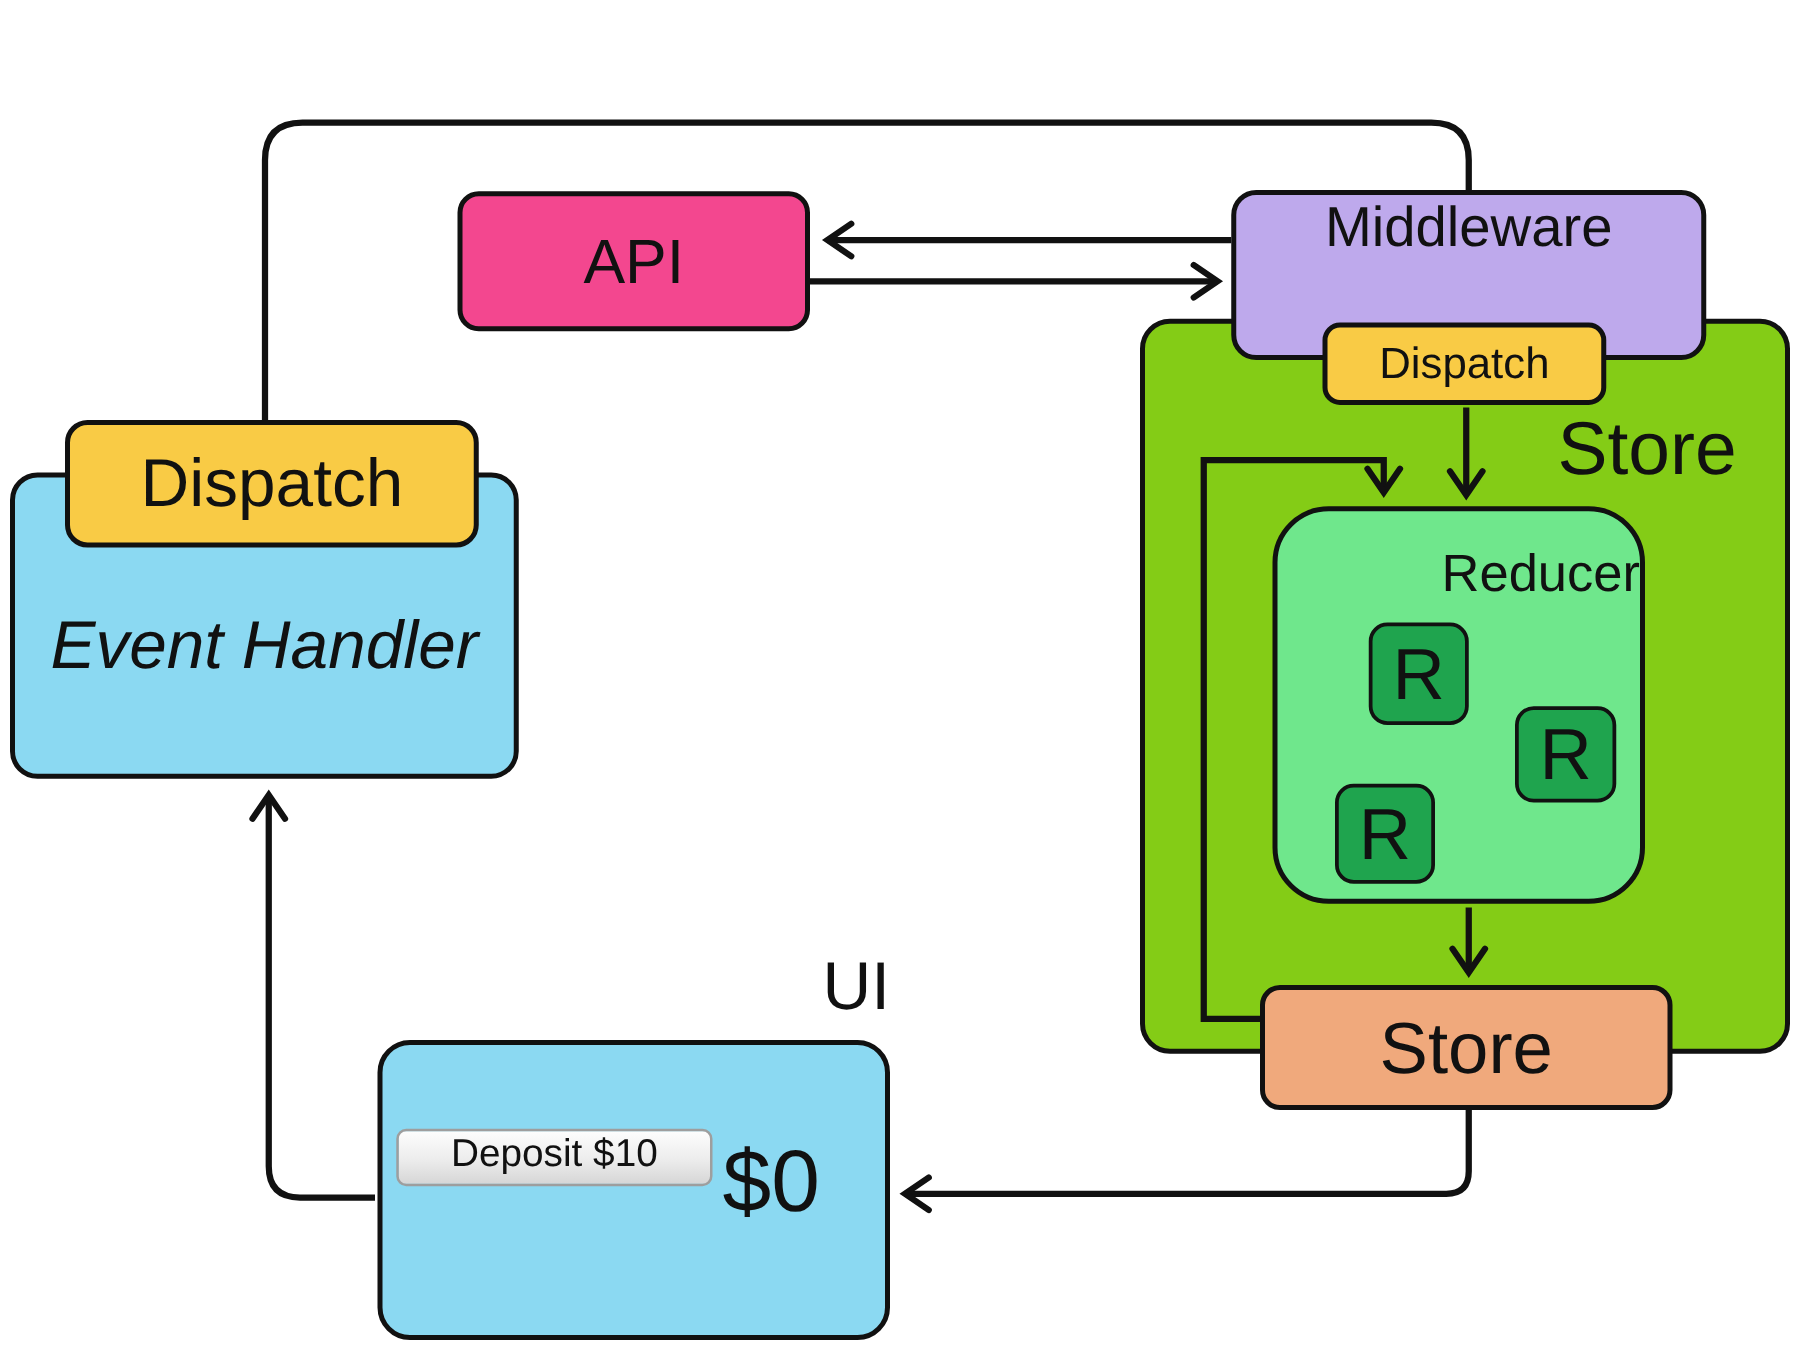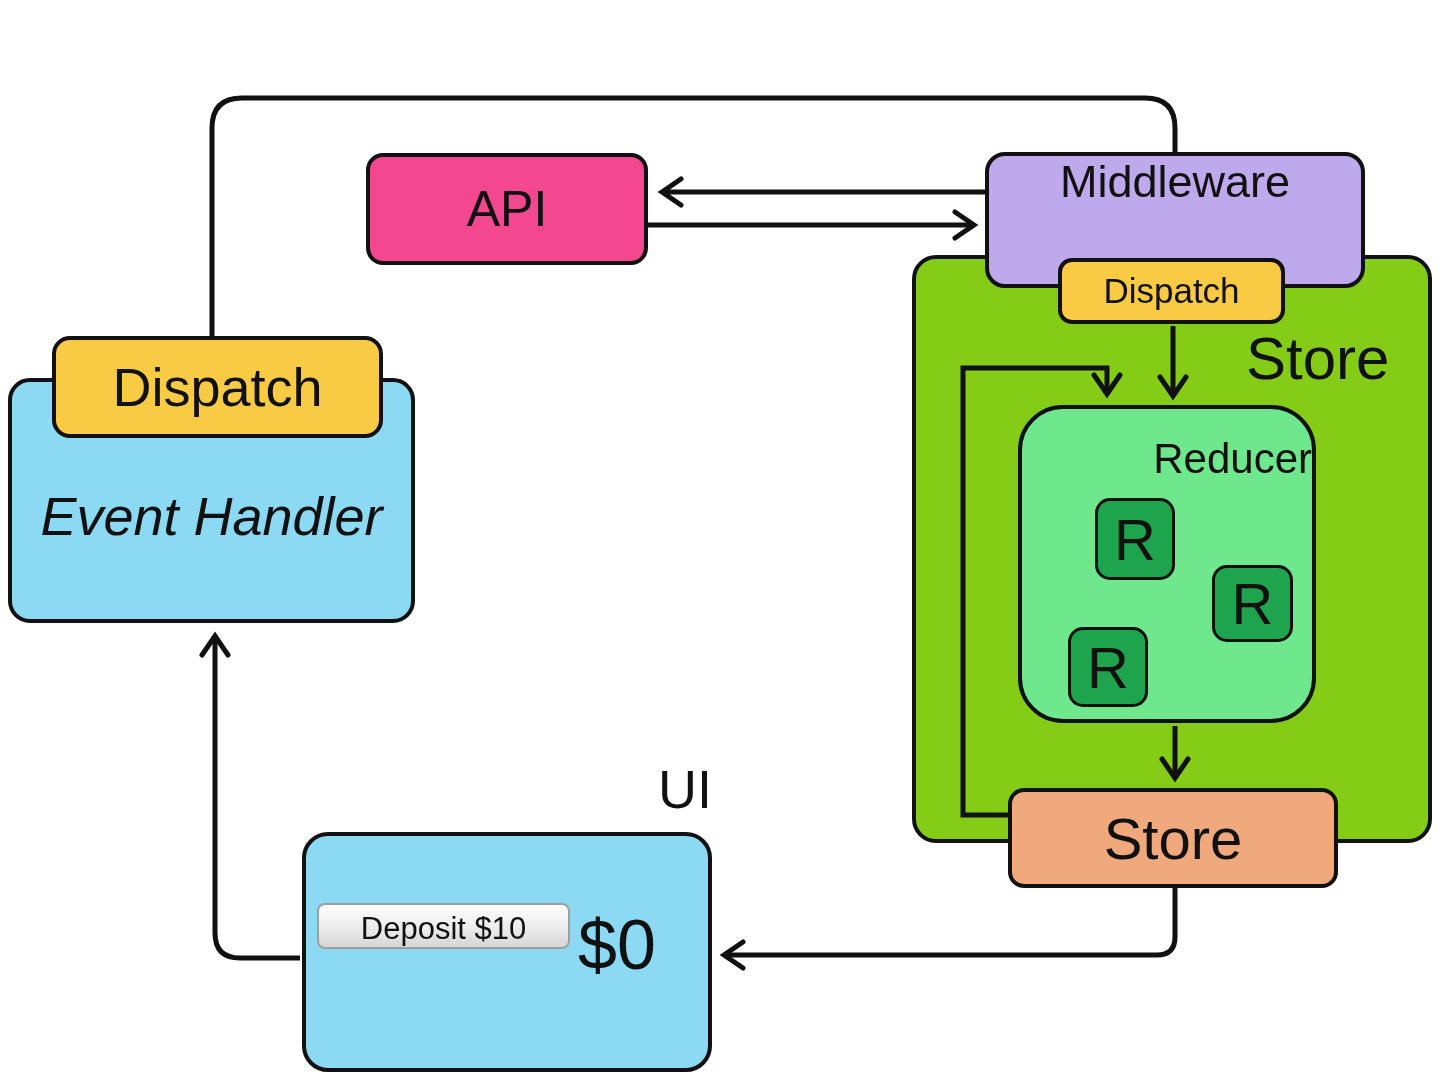--- a/index.html
+++ b/index.html
@@ -78,21 +78,21 @@
   }
   #ui {
     left: 302px; top: 832px; width: 410px; height: 240px;
     background: #8BD9F2; border-radius: 26px;
   }
   .ui-button {
     position: absolute; left: 11px; width: 253px; height: 46px;
     background: linear-gradient(#fdfdfd, #ececec 55%, #d6d6d6);
     border: 2px solid #9e9e9e; border-radius: 8px;
     box-sizing: border-box;
-    display: flex; align-items: flex-end; justify-content: center;
+    display: flex; align-items: flex-start; justify-content: center;
     font-size: 31px; color: #111;
   }
   #btn-deposit { top: 67px; }
   #btn-withdraw { top: 124px; }
   #balance {
     position: absolute; left: 272px; top: 74px;
     font-size: 70px; line-height: 1;
   }
 </style>
 </head>

